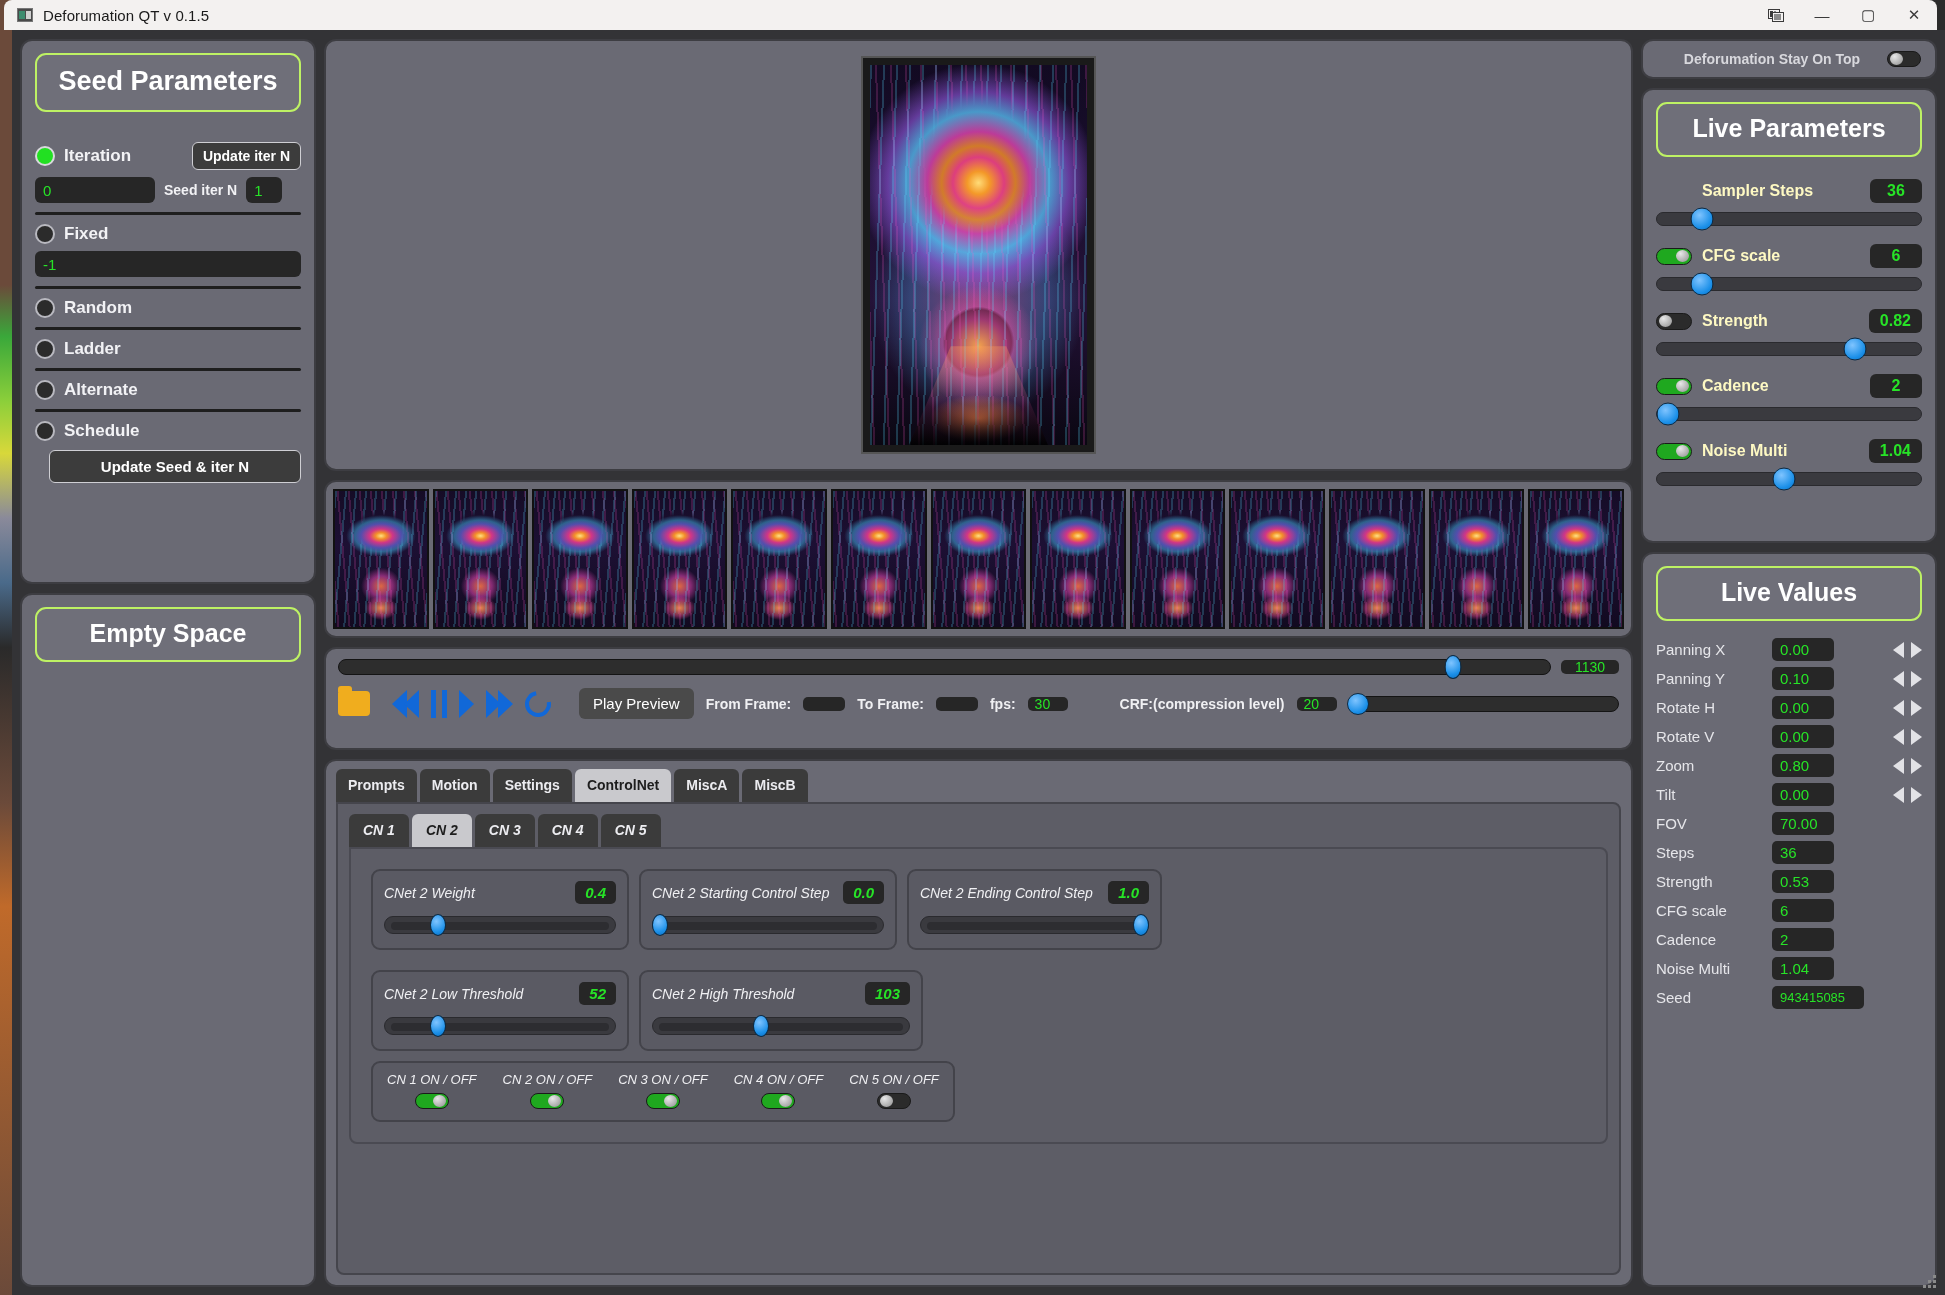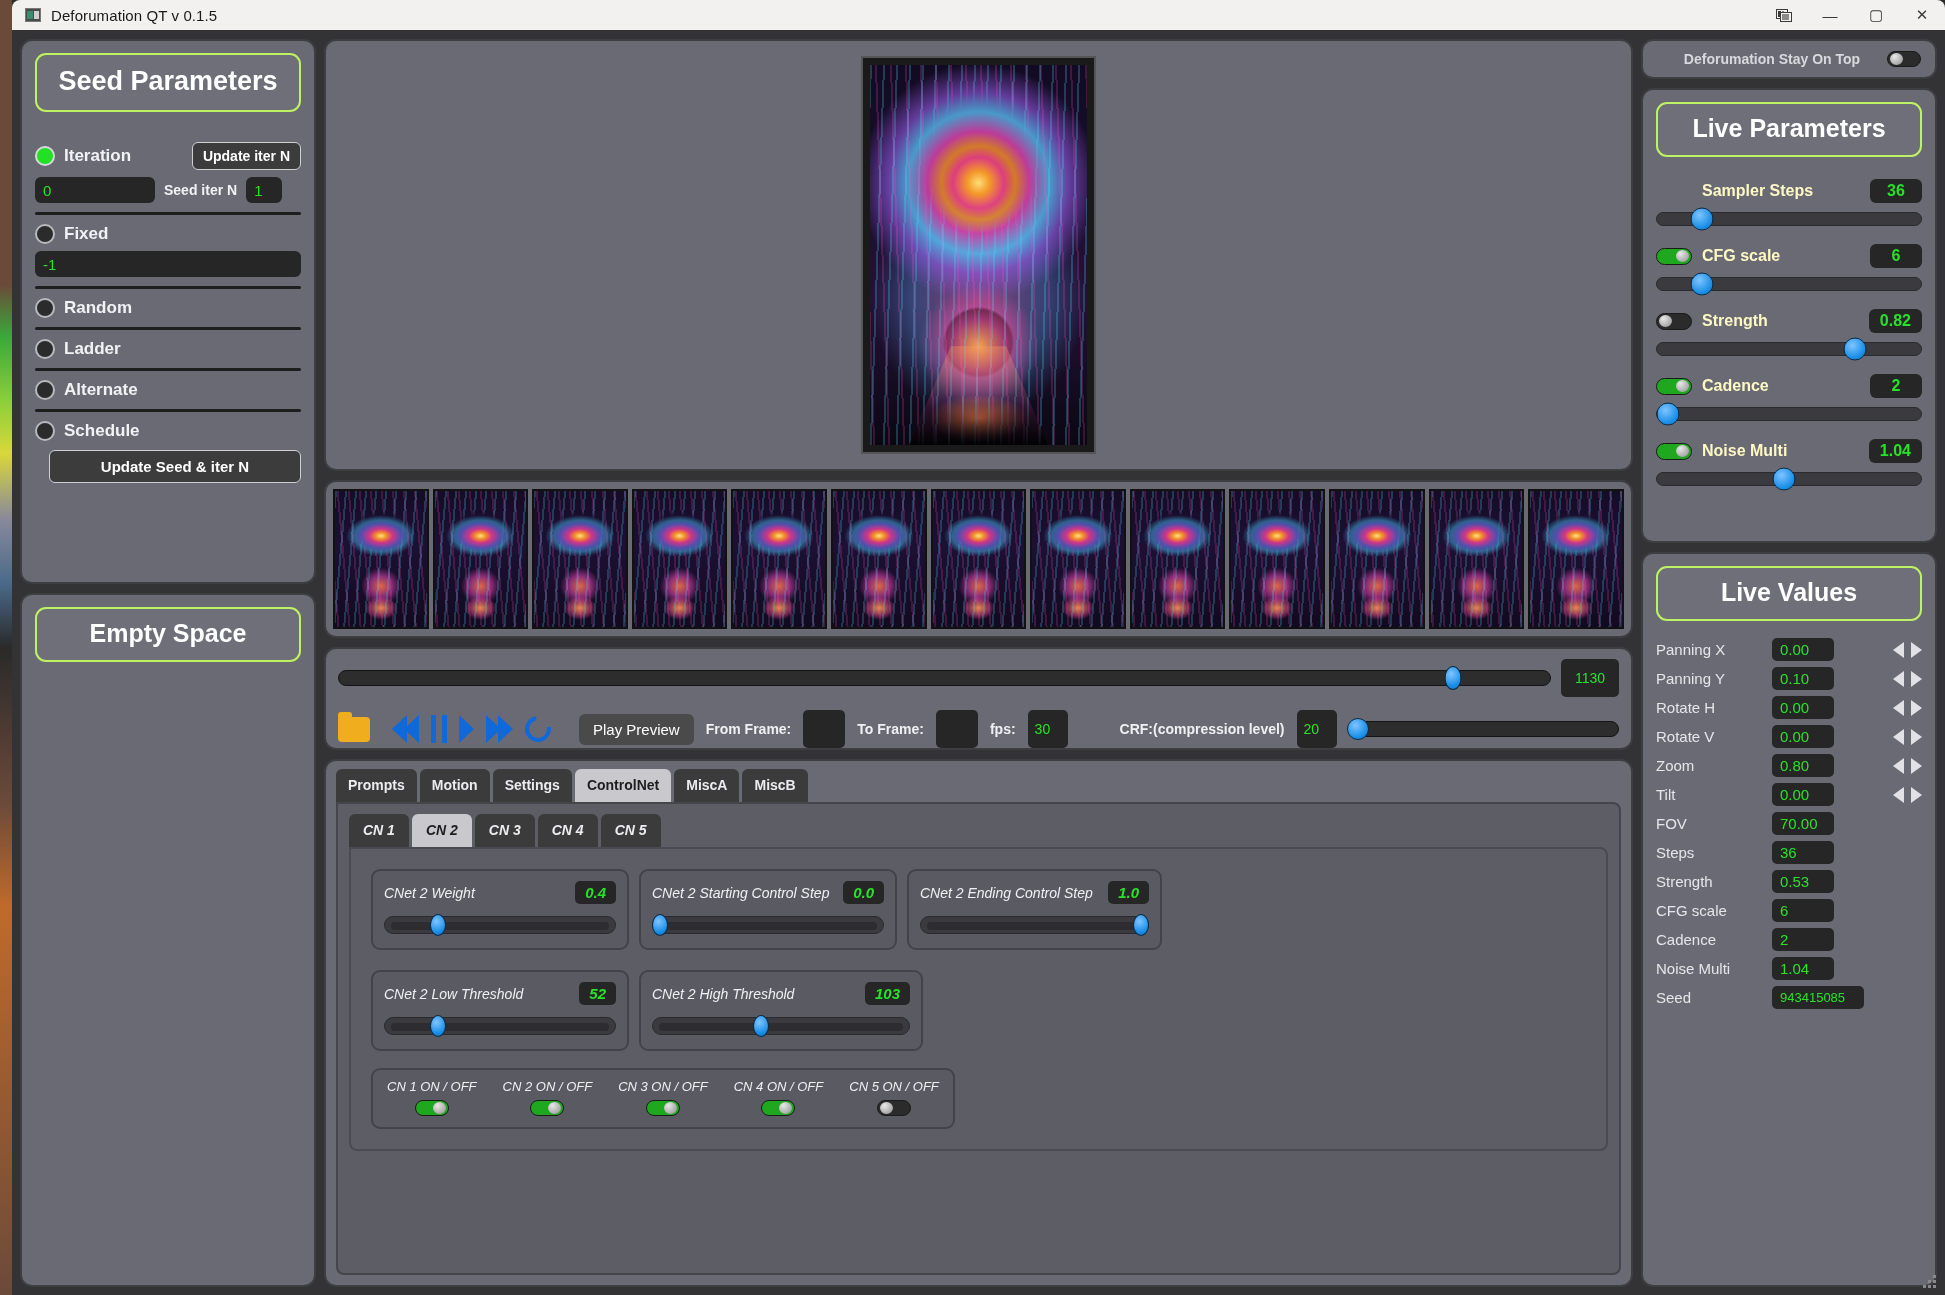--- a/index.html
+++ b/index.html
@@ -10,21 +10,21 @@
     overflow: hidden;
     position: relative;
   }
 
   
   #desktop-strip {
     position: absolute; left: 0; top: 0; width: 12px; height: 1295px;
     background: linear-gradient(180deg,#6b4a3a 0%,#6b4a3a 22%,#3aa83a 26%,#8ccf3a 31%,#d8d83a 35%,#8a8a9a 40%,#4a6a8a 45%,#2a2a2a 50%,#6b4a3a 62%,#c06a2a 70%,#6b4a3a 100%);
   }
   #titlebar {
-    position: absolute; left: 12px; top: 0; width: 1933px; height: 30px;
+    position: absolute; left: 4px; top: 0; width: 1933px; height: 30px;
     background: #f3f1f0;
     border-top-left-radius: 8px; border-top-right-radius: 8px;
     display: flex; align-items: center;
   }
   #titlebar .app-icon {
     width: 16px; height: 14px; margin-left: 13px; margin-right: 10px;
     background: #4a4a4a; border: 1px solid #777;
     display: flex; align-items: center;
   }
   #titlebar .app-icon i { display:block; width:6px; height:8px; background:#3d8b6e; margin-left:1px;}
@@ -164,21 +164,21 @@
   }
   .tbtn { color: #1168d8; display: flex; align-items: center; flex: none; }
   .tri-l { width:0;height:0;border-top:14px solid transparent;border-bottom:14px solid transparent;border-right:15px solid #1168d8; }
   .tri-r { width:0;height:0;border-top:14px solid transparent;border-bottom:14px solid transparent;border-left:15px solid #1168d8; }
   .bar { width:5px; height:28px; background:#1168d8; }
   .loop {
     width:26px;height:26px;border:4px solid #1168d8;border-radius:50%;
     border-top-color:transparent; transform: rotate(35deg);
   }
   .lbl { color:#f0f0f3; font-size:14px; font-weight:bold; white-space:nowrap; }
-  .in-box { background:#262626; border-radius:5px; min-width:38px; height:38px;
+  .in-box { background:#262626; border-radius:5px; min-width:38px; height:14px;
             display:flex; align-items:center; padding:0 7px; color:#27e327; font-size:14px; }
 
   
   #tabs-panel { flex: 1; padding: 8px 10px 10px; display: flex; flex-direction: column; }
   .tabrow { display: flex; gap: 3px; align-items: flex-end; }
   .tab {
     background: #3b3b3b; color: #ececf0; font-size: 14px; font-weight: bold;
     padding: 8px 12px 9px; border-radius: 6px 6px 0 0; white-space: nowrap;
   }
   .tab.active { background: #c9c9cd; color: #1d1d1d; }
@@ -203,21 +203,21 @@
   .cn-name { color:#f0f0f3; font-size:14px; white-space:nowrap; }
   .cn-val { background:#262626; border-radius:5px; color:#27e327; font-size:15px;
             font-weight:bold; padding:3px 10px; margin-left:auto; }
   .cn-slider { height:18px; background:#3a3a3f; border:1px solid #2a2a2e;
                border-radius:9px; position:relative; padding:0 3px; }
   .cn-inner { position:absolute; left:6px; right:6px; top:5px; height:8px;
               background:#2d2d31; border-radius:4px; }
 
   #toggles-card {
     background:#5a5a63; border:2px solid #43434a; border-radius:9px;
-    padding:9px 14px 11px; display:flex; gap:26px; align-self:flex-start;margin-top:7px;
+    padding:9px 14px 11px; display:flex; gap:26px; align-self:flex-start;
   }
   .tog-item { display:flex; flex-direction:column; align-items:center; gap:6px; }
   .tog-label { color:#f0f0f3; font-size:13px; white-space:nowrap; }
   .toggle {
     width:34px; height:16px; border-radius:9px; background:#2b2b2b;
     border:1px solid #1a1a1a; position:relative;
   }
   .toggle.on { background:#1fa81f; }
   .toggle .nub {
     position:absolute; top:1px; width:13px; height:12px; border-radius:50%;

